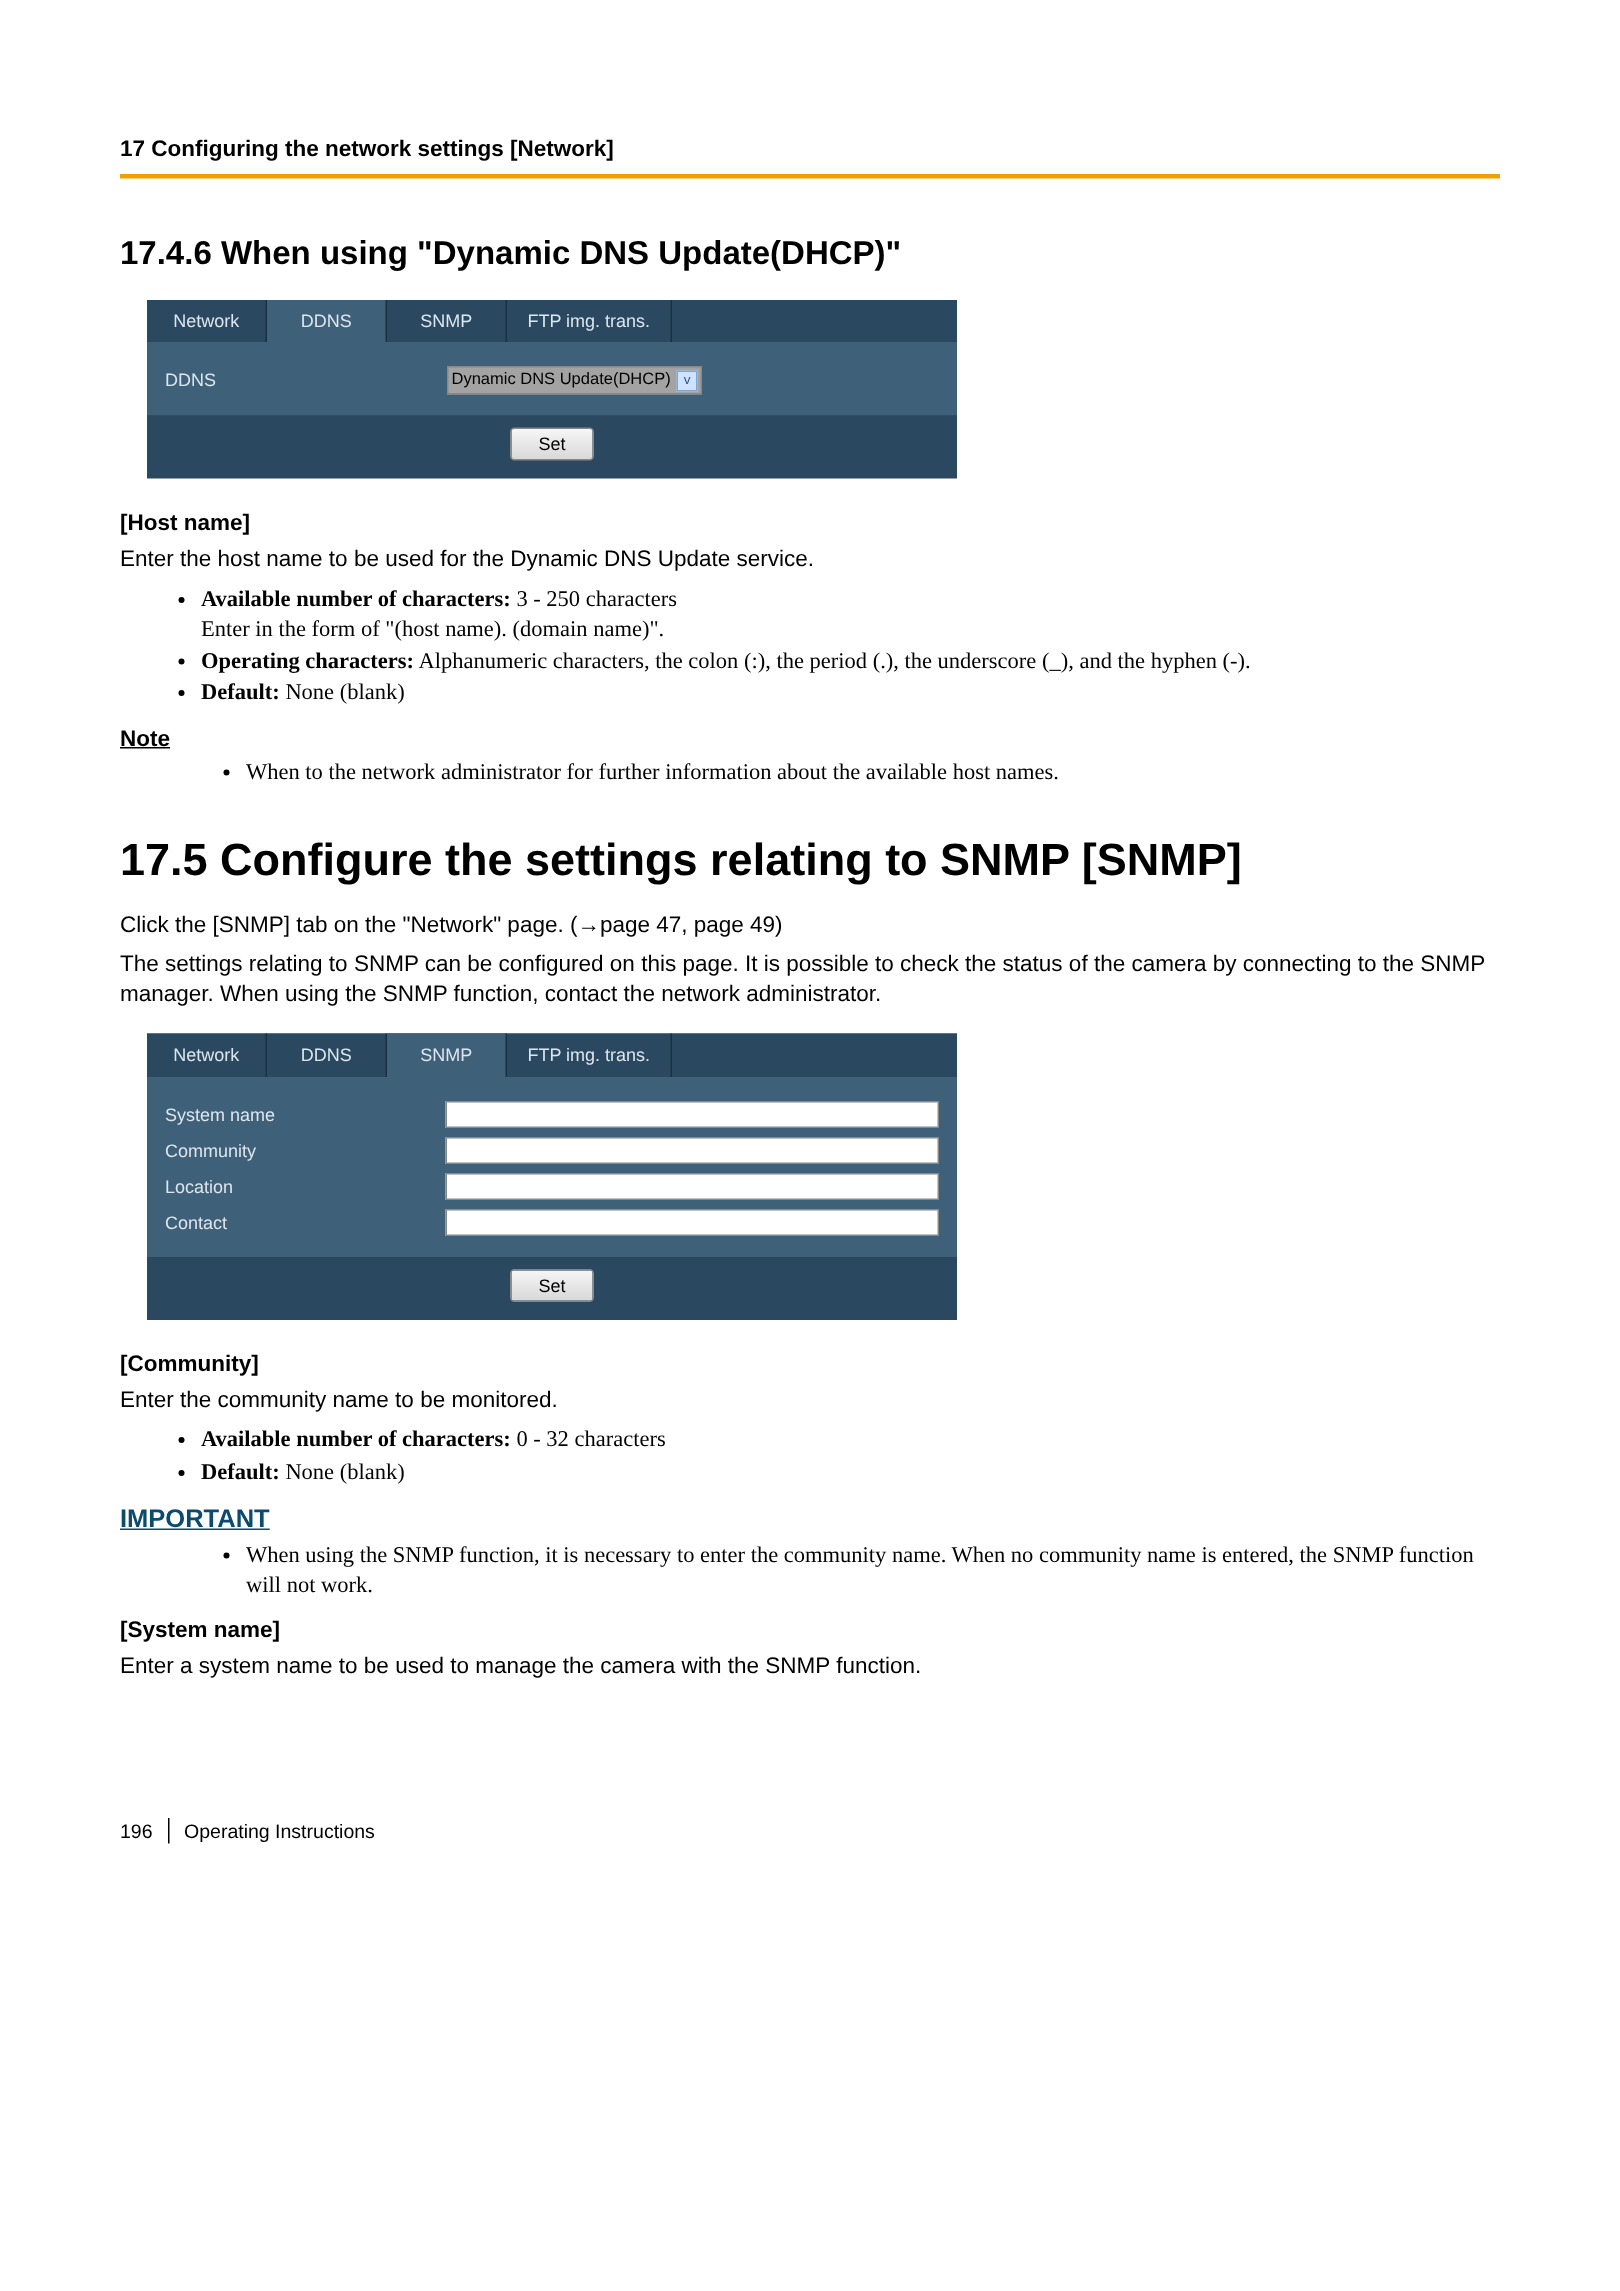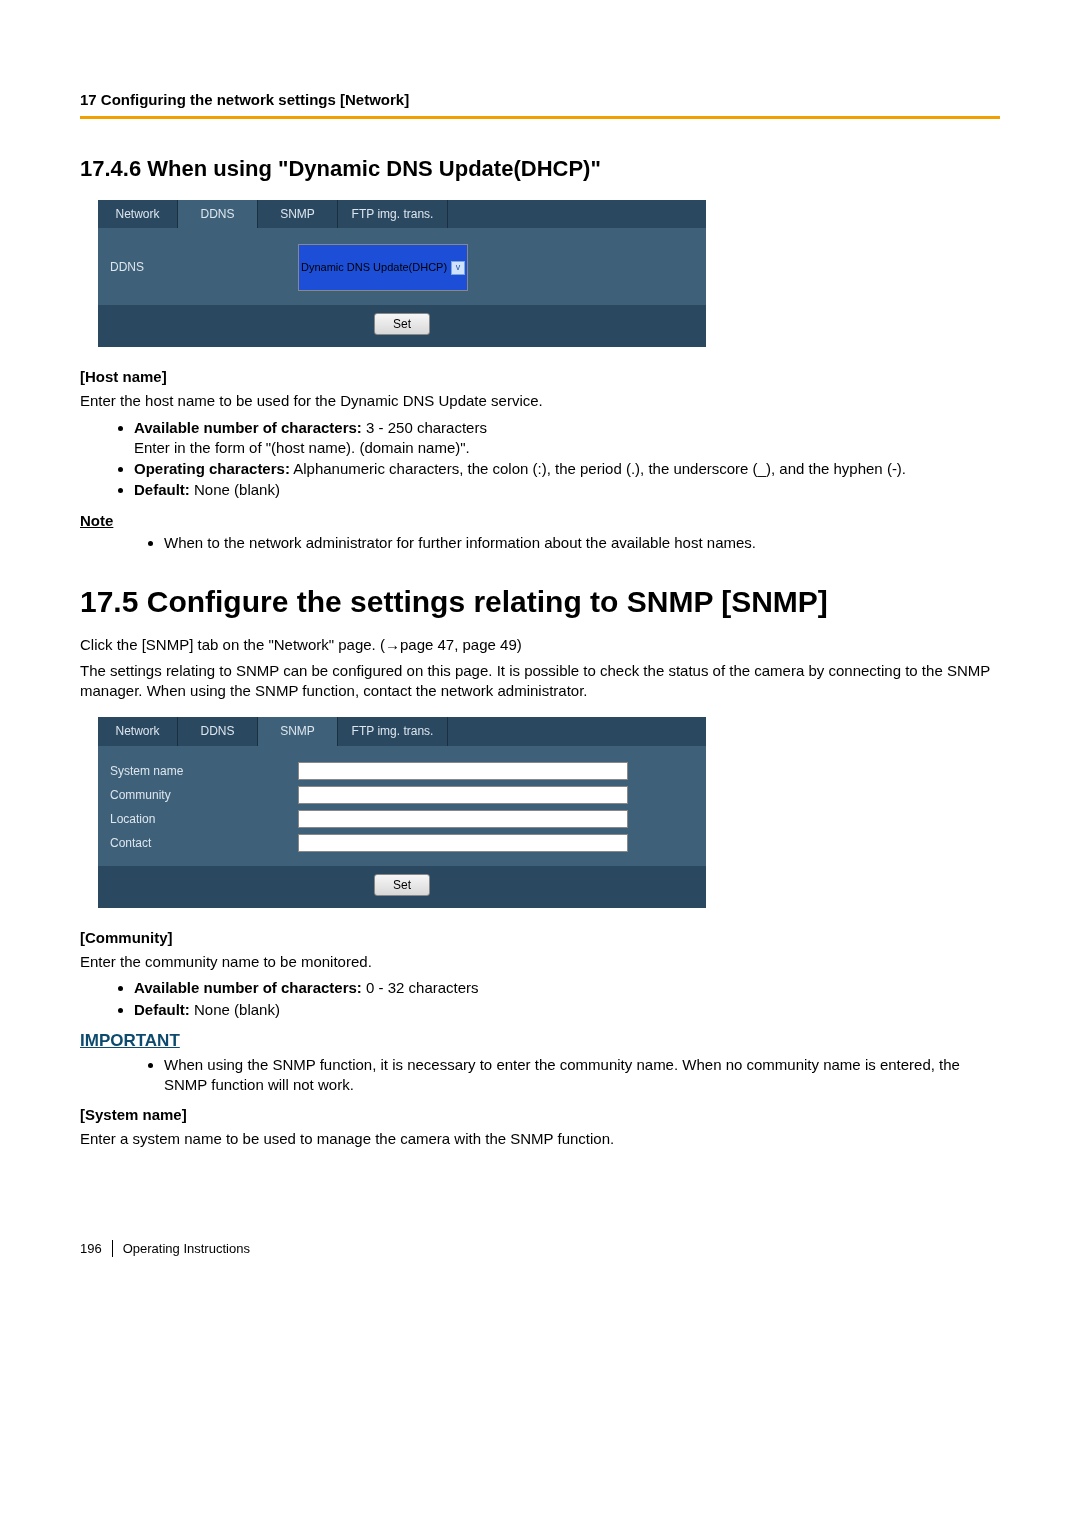--- a/index.html
+++ b/index.html
@@ -28,21 +28,21 @@
     font-weight: bold;
     margin: 10px 0 16px 0;
   }
   h1.section {
     font-size: 30px;
     font-weight: bold;
     margin: 30px 0 14px 0;
     line-height: 1.25;
   }
   .ui-panel {
-    width: 608px;
+    width: 540px;
     margin: 0 0 20px 18px;
     background: #2a4860;
     padding: 0 0 8px 0;
     font-size: 12px;
     color: #dde6ee;
   }
   .ui-tabs {
     display: flex;
     background: #2a4860;
   }
@@ -65,24 +65,24 @@
   .ui-row {
     display: flex;
     align-items: center;
     margin: 6px 0;
   }
   .ui-label {
     width: 188px;
     font-size: 12px;
   }
   .ui-select {
-    background: #1d4ed8;
+    background: #a3a3a3;
     color: #000;
     font-size: 11px;
-    padding: 15px 2px;
+    padding: 1px 2px;
     border: 1px solid #888;
     display: inline-flex;
     align-items: center;
     gap: 4px;
   }
   .ui-select .chev {
     background: #cfe3ff;
     border: 1px solid #7aa7d8;
     width: 14px;
     height: 14px;
@@ -115,20 +115,21 @@
   }
   .field-name {
     font-weight: bold;
     margin: 6px 0 4px 0;
   }
   p.body { margin: 2px 0 6px 0; }
   ul.bullets {
     list-style: disc;
     padding-left: 54px;
     margin: 2px 0 10px 0;
+    font-family: Liberation Serif, serif;
   }
   ul.bullets li { margin: 1px 0; }
   ul.bullets.inner {
     padding-left: 84px;
     list-style: disc;
   }
   .bold { font-weight: bold; }
   .note-head {
     font-weight: bold;
     text-decoration: underline;

